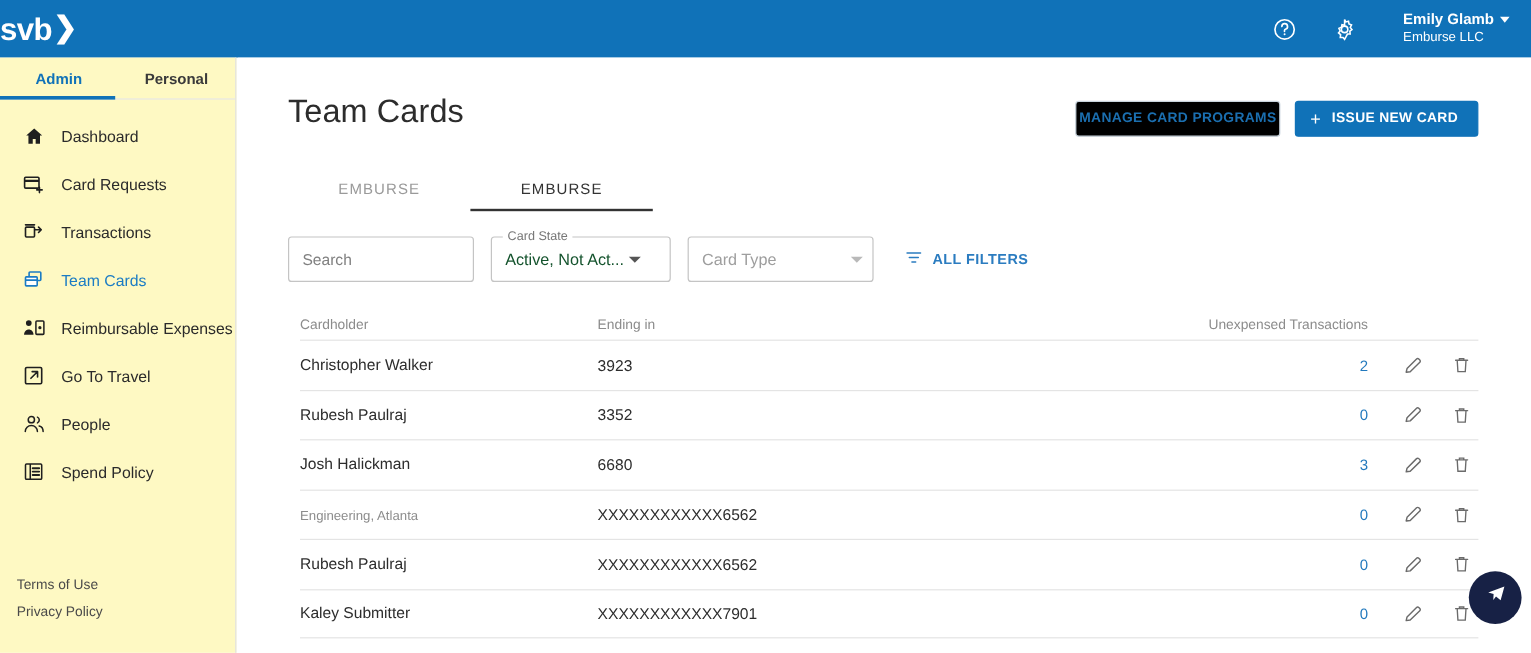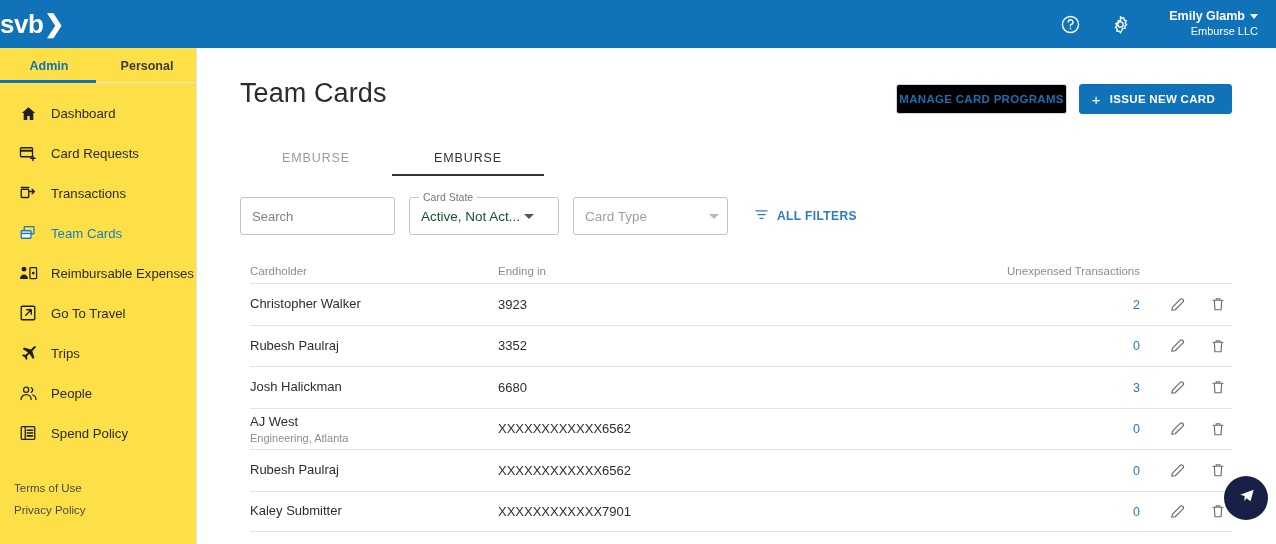--- a/index.html
+++ b/index.html
@@ -32,38 +32,38 @@
     margin-left: auto; margin-right: 18px;
     display: flex; align-items: center; gap: 0px;
   }
   .icon-btn {
     width: 50px; height: 48px;
     display: flex; align-items: center; justify-content: center;
     color: #ffffff; cursor: pointer;
   }
   .user-block {
     margin-left: 24px;
-    display: flex; flex-direction: column; align-items: flex-end;
+    display: flex; flex-direction: column; 
     color: #ffffff; cursor: pointer; line-height: 1.25;
   }
   .user-name { font-size: 12.5px; font-weight: 700; display: flex; align-items: center; gap: 5px; }
   .user-org { font-size: 11px; font-weight: 400; margin-top: 1px; }
   .caret-down {
     width: 0; height: 0;
     border-left: 4.5px solid transparent;
     border-right: 4.5px solid transparent;
     border-top: 5.5px solid #ffffff;
     display: inline-block;
   }
 
   
   .sidebar {
     position: absolute; top: 48px; left: 0;
     width: 197px; height: 496px;
-    background: #fde047;
+    background: #fef9c3;
     border-right: 1px solid #e2e2e2;
   }
   .side-tabs {
     display: flex; height: 35px;
     border-bottom: 1px solid #e6e6e6;
     position: relative;
   }
   .side-tab {
     flex: 1;
     display: flex; align-items: center; justify-content: center;
@@ -327,28 +327,20 @@
     <div class="nav-item">
       <span class="nav-ico">
         <svg width="18" height="18" viewBox="0 0 24 24" fill="none" stroke="#1f1f1f" stroke-width="1.8">
           <rect x="3" y="3" width="18" height="18" rx="1.4"></rect>
           <path d="M9 15 16 8M10.4 7.6H16.4V13.6" stroke-linecap="round" stroke-linejoin="round"></path>
         </svg>
       </span>
       <span class="nav-label">Go To Travel</span>
     </div>
 
-    <div class="nav-item">
-      <span class="nav-ico">
-        <svg width="19" height="19" viewBox="0 0 24 24" fill="#1f1f1f">
-          <path d="M21.3 3.1c-.7-.7-1.9-.6-2.8.3l-3.6 3.6-8.4-2.6-1.8 1.8 6.7 4.4-3.1 3.1-3.3-.5-1.4 1.4 3.6 2 2 3.6 1.4-1.4-.5-3.3 3.1-3.1 4.4 6.7 1.8-1.8-2.6-8.4 3.6-3.6c.9-.9 1-2.1.3-2.8z"></path>
-        </svg>
-      </span>
-      <span class="nav-label">Trips</span>
-    </div>
 
     <div class="nav-item">
       <span class="nav-ico">
         <svg width="19" height="19" viewBox="0 0 24 24" fill="none" stroke="#1f1f1f" stroke-width="1.6">
           <circle cx="9" cy="7.2" r="3.3"></circle>
           <path d="M2.6 19.6c0-3.6 2.9-6.2 6.4-6.2s6.4 2.6 6.4 6.2" stroke-linecap="round"></path>
           <path d="M15.4 4.6a3.3 3.3 0 0 1 0 6" stroke-linecap="round"></path>
           <path d="M17.2 13.9c2.4.6 4.2 2.8 4.2 5.7" stroke-linecap="round"></path>
         </svg>
       </span>
@@ -495,21 +487,20 @@
         <span class="act">
           <svg width="16" height="16" viewBox="0 0 24 24" fill="none" stroke="#6b6b6b" stroke-width="1.7" stroke-linecap="round">
               <path d="M4.5 6.3h15M9.3 6.3V4.2h5.4v2.1M6.5 6.3l.9 14.3h9.2l.9-14.3"></path>
             </svg>
         </span>
       </div>
     </div>
 
     <div class="trow">
       <div class="col-holder">
-        <div class="holder-main">AJ West</div>
         <div class="holder-sub">Engineering, Atlanta</div>
       </div>
       <div class="col-ending">XXXXXXXXXXXX6562</div>
       <div class="col-unexp"><span class="unexp">0</span></div>
       <div class="col-acts acts">
         <span class="act">
           <svg width="17" height="17" viewBox="0 0 24 24" fill="none" stroke="#6b6b6b" stroke-width="1.7" stroke-linejoin="round">
               <path d="M4 20l1-4.3L16.2 4.5a1.8 1.8 0 0 1 2.6 0l1.2 1.2a1.8 1.8 0 0 1 0 2.6L8.7 19.4z"></path>
             </svg>
         </span>

